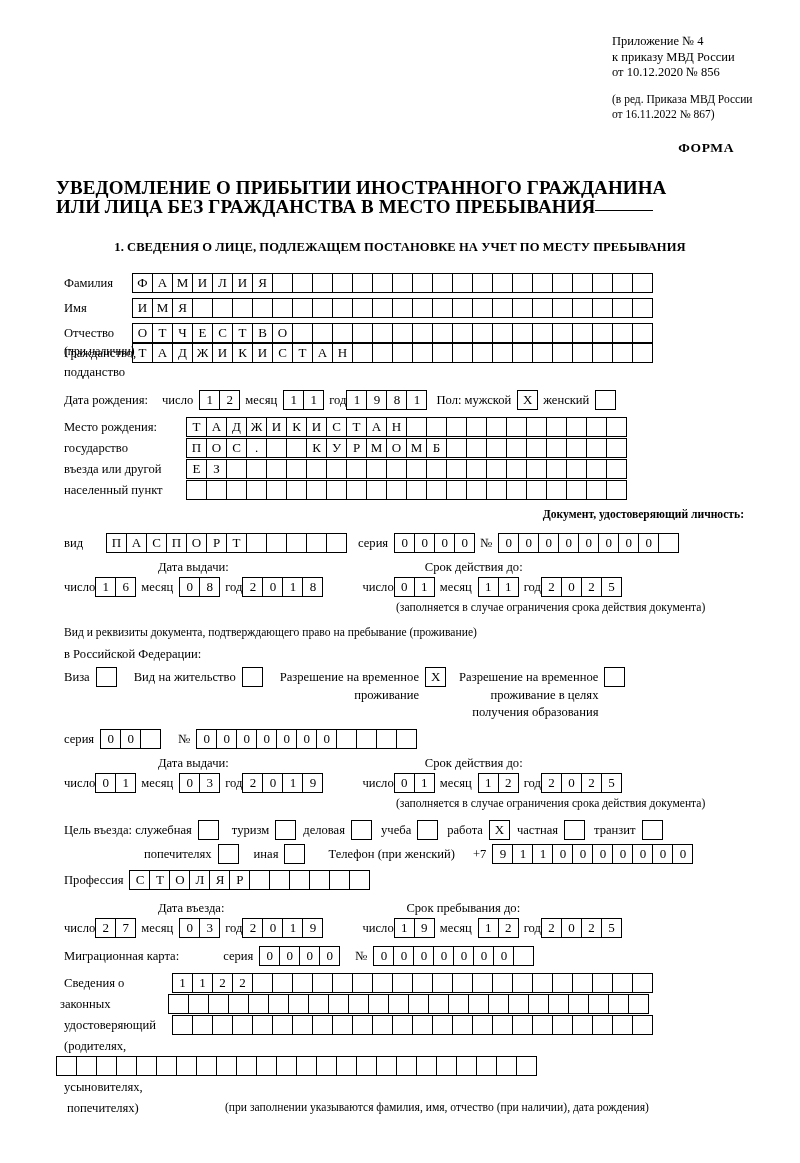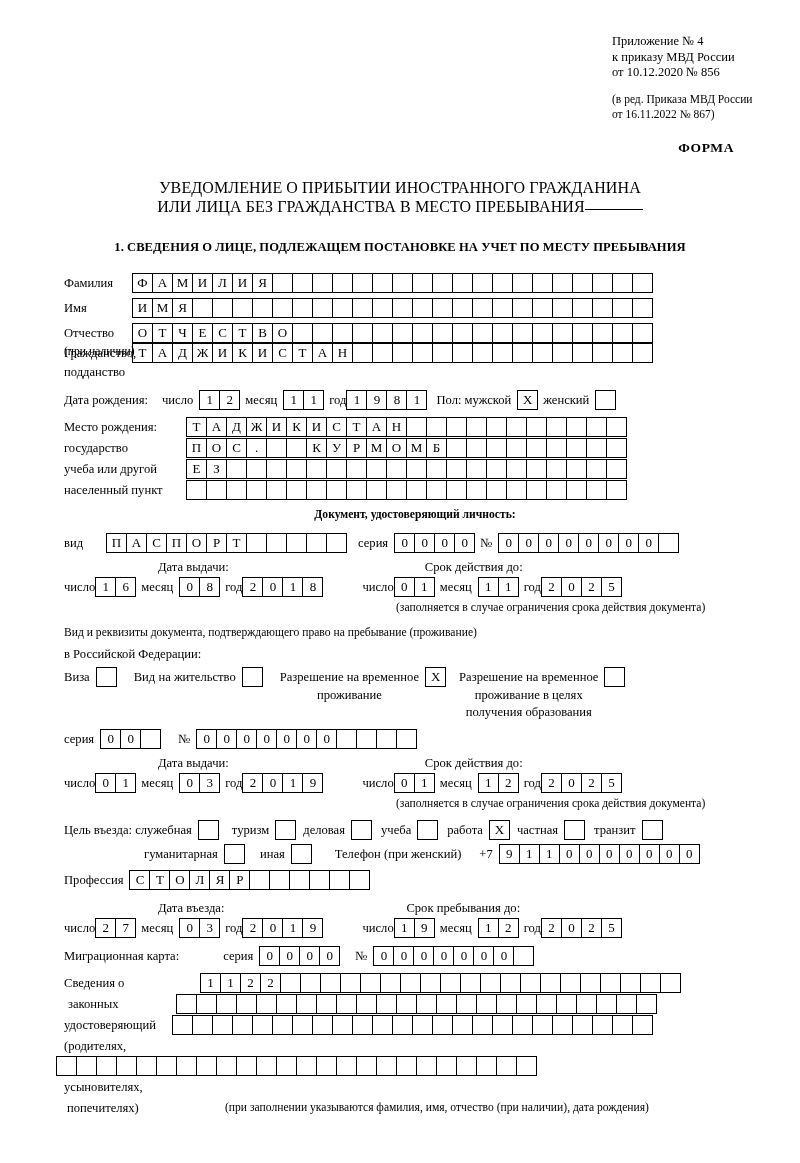--- a/index.html
+++ b/index.html
@@ -37,23 +37,22 @@
   }
   .forma {
     text-align: right;
     font-weight: bold;
     font-size: 13.5px;
     letter-spacing: 0.6px;
     margin-top: 18px;
     padding-right: 10px;
   }
   .title {
-    text-align: center;
-    font-weight: normal;
-    font-size: 16px;
+    font-weight: bold;
+    font-size: 19px;
     line-height: 19px;
     margin-top: 22px;
     letter-spacing: 0.1px;
   }
   .title .u {
     display: inline-block;
     width: 58px;
     border-bottom: 1px solid #000;
     vertical-align: 2px;
   }
@@ -86,21 +85,21 @@
     height: 20px;
     border: 1px solid #000;
     margin-right: -1px;
     box-sizing: border-box;
     font-size: 13px;
     line-height: 18px;
     text-align: center;
     font-family: "Liberation Serif", serif;
   }
   .ml { margin-left: 6px; }
-  .center { text-align: center; }
+  .center { text-align: right; }
   .bold { font-weight: bold; }
 </style>
 </head>
 <body>
 
 <div class="page">
 
   <div class="hdr">
     <div class="line">Приложение № 4</div>
     <div class="line">к приказу МВД России</div>
@@ -333,21 +332,21 @@
         <div class="cell"></div>
         <div class="cell"></div>
         <div class="cell"></div>
         <div class="cell"></div>
         <div class="cell"></div>
         <div class="cell"></div>
         <div class="cell"></div>
       </div>
   </div>
   <div class="row" style="margin-top:1px;">
-    <div class="lbl" style="width:122px;margin-left:8px;">учеба или другой</div>
+    <div class="lbl" style="width:122px;margin-left:8px;">въезда или другой</div>
     <div class="cells" id="cells-birthplace-3">
         <div class="cell">Е</div>
         <div class="cell">З</div>
         <div class="cell"></div>
         <div class="cell"></div>
         <div class="cell"></div>
         <div class="cell"></div>
         <div class="cell"></div>
         <div class="cell"></div>
         <div class="cell"></div>
@@ -598,21 +597,21 @@
     <div class="cells ml" id="cells-purpose-private">
         <div class="cell"></div>
       </div>
     <div class="lbl" style="margin-left:10px;">транзит</div>
     <div class="cells ml" id="cells-purpose-transit">
         <div class="cell"></div>
       </div>
   </div>
 
   <div class="row" style="margin-top:4px;align-items:center;">
-    <div class="lbl" style="margin-left:88px;">гуманитарная</div>
+    <div class="lbl" style="margin-left:88px;">попечителях</div>
     <div class="cells ml" id="cells-purpose-humanitarian">
         <div class="cell"></div>
       </div>
     <div class="lbl" style="margin-left:16px;">иная</div>
     <div class="cells ml" id="cells-purpose-other">
         <div class="cell"></div>
       </div>
     <div class="lbl" style="margin-left:24px;">Телефон (при женский)</div>
     <div class="lbl" style="margin-left:18px;">+7</div>
     <div class="cells ml" id="cells-phone">
@@ -704,21 +703,21 @@
         <div class="cell">0</div>
         <div class="cell">0</div>
         <div class="cell">0</div>
         <div class="cell">0</div>
         <div class="cell">0</div>
         <div class="cell">0</div>
         <div class="cell"></div>
       </div>
   </div>
 
-  <div class="row" style="margin-top:7px;gap:28px;">
+  <div class="row" style="margin-top:7px;">
     <div class="lbl" style="width:108px;margin-left:8px;">Сведения о</div>
     <div class="cells" id="cells-reps-1">
         <div class="cell">1</div>
         <div class="cell">1</div>
         <div class="cell">2</div>
         <div class="cell">2</div>
         <div class="cell"></div>
         <div class="cell"></div>
         <div class="cell"></div>
         <div class="cell"></div>
@@ -734,21 +733,21 @@
         <div class="cell"></div>
         <div class="cell"></div>
         <div class="cell"></div>
         <div class="cell"></div>
         <div class="cell"></div>
         <div class="cell"></div>
         <div class="cell"></div>
       </div>
   </div>
   <div class="row" style="margin-top:1px;">
-    <div class="lbl" style="width:108px;margin-left:12px;">законных</div>
+    <div class="lbl" style="width:108px;margin-left:4px;">законных</div>
     <div class="cells" id="cells-reps-2">
         <div class="cell"></div>
         <div class="cell"></div>
         <div class="cell"></div>
         <div class="cell"></div>
         <div class="cell"></div>
         <div class="cell"></div>
         <div class="cell"></div>
         <div class="cell"></div>
         <div class="cell"></div>

